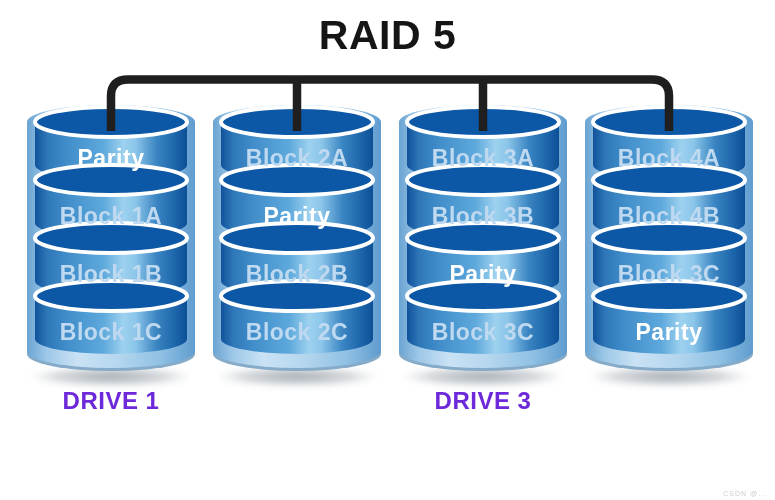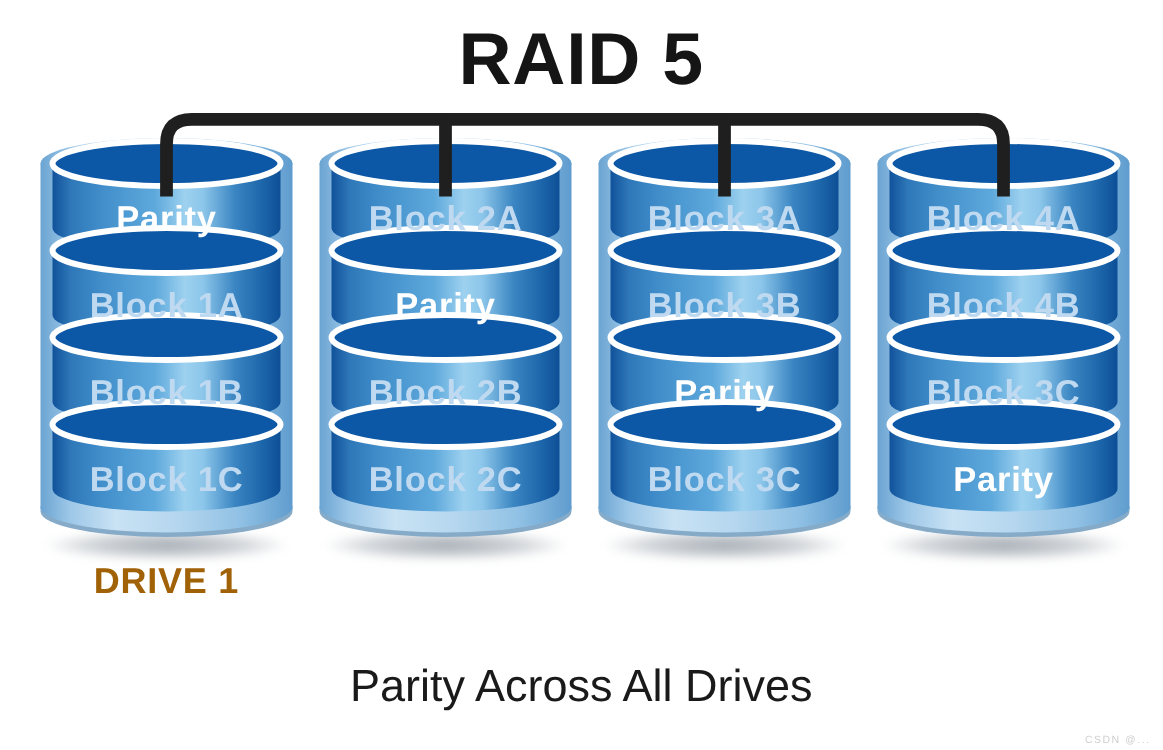--- a/index.html
+++ b/index.html
@@ -2,41 +2,41 @@
 <html><head>
 <meta charset="utf-8">
 <style>
   html,body{margin:0;padding:0;background:#ffffff;}
   #stage{
     position:relative;width:775px;height:500px;background:#ffffff;
     font-family:"Liberation Sans",sans-serif;overflow:hidden;
   }
   .title{
     position:absolute;top:12px;left:0;width:775px;text-align:center;
-    font-size:49px;font-weight:bold;color:#151515;letter-spacing:.5px;
+    font-size:41px;font-weight:bold;color:#151515;letter-spacing:.5px;
   }
   .connector{position:absolute;top:0;left:0;pointer-events:none;z-index:5;}
   .drives-row{
-    position:absolute;top:90px;left:24px;display:flex;gap:12px;z-index:2;
+    position:absolute;top:103px;left:24px;display:flex;gap:12px;z-index:2;
   }
   .drive{position:relative;width:174px;}
   .drive svg.cyl{display:block;position:relative;z-index:1;}
   .drive .shadow{
     position:absolute;top:260px;left:-18px;right:-18px;height:30px;z-index:0;
     background:radial-gradient(ellipse 50% 45% at 50% 45%,
       rgba(90,104,118,.55) 0%,rgba(110,122,134,.30) 50%,rgba(140,150,160,0) 78%);
     filter:blur(3px);
   }
   .seg-label{
     font-family:"Liberation Sans",sans-serif;font-weight:bold;font-size:23px;
     text-anchor:middle;letter-spacing:.5px;
   }
   .drive-label{
     position:relative;z-index:1;margin-top:12px;text-align:center;
-    font-size:24px;font-weight:bold;color:#a16207;letter-spacing:.5px;
+    font-size:24px;font-weight:bold;color:#6d28d9;letter-spacing:.5px;
   }
   .caption{
     position:absolute;top:441px;left:0;width:775px;text-align:center;
     font-size:30px;font-weight:normal;color:#1a1a1a;
   }
   .watermark{
     position:absolute;right:8px;bottom:3px;font-size:7px;color:#cfcfcf;
     letter-spacing:1px;z-index:6;
   }
 </style>
@@ -128,20 +128,21 @@
         <path d="M11 193 L11 236 A76 15 0 0 0 163 236 L163 193 Z" fill="url(#gradBody)"></path>
         <ellipse cx="87" cy="19" rx="76" ry="15" fill="#0c58a6" stroke="#ffffff" stroke-width="4"></ellipse>
         <ellipse cx="87" cy="77" rx="76" ry="15" fill="#0c58a6" stroke="#ffffff" stroke-width="4"></ellipse>
         <ellipse cx="87" cy="135" rx="76" ry="15" fill="#0c58a6" stroke="#ffffff" stroke-width="4"></ellipse>
         <ellipse cx="87" cy="193" rx="76" ry="15" fill="#0c58a6" stroke="#ffffff" stroke-width="4"></ellipse>
         <text class="seg-label" x="87" y="63" fill="#bfdaf0">Block 3A</text>
         <text class="seg-label" x="87" y="121" fill="#bfdaf0">Block 3B</text>
         <text class="seg-label" x="87" y="179" fill="#ffffff">Parity</text>
         <text class="seg-label" x="87" y="237" fill="#bfdaf0">Block 3C</text>
       </svg>
+      <div class="drive-label">DRIVE 3</div>
     </div>
 
     <div class="drive">
       <div class="shadow"></div>
       <svg class="cyl" width="174" height="272" viewBox="0 0 174 272">
         <ellipse cx="87" cy="19" rx="84" ry="17" fill="url(#gradOuter)"></ellipse>
         <rect x="3" y="19" width="168" height="231" fill="url(#gradOuter)"></rect>
         <ellipse cx="87" cy="251" rx="84" ry="17" fill="#86abc8"></ellipse>
         <ellipse cx="87" cy="248" rx="84" ry="17" fill="url(#gradOuter)"></ellipse>
         <path d="M11 19 L11 62 A76 15 0 0 0 163 62 L163 19 Z" fill="url(#gradBody)"></path>
@@ -160,17 +161,16 @@
     </div>
 
   </div>
 
   <svg class="connector" width="775" height="140" viewBox="0 0 775 140">
     <path d="M111 131 L111 96 Q111 79.5 128 79.5 L652 79.5 Q669 79.5 669 96 L669 131" fill="none" stroke="#1f1f1f" stroke-width="8.5" stroke-linejoin="round"></path>
     <path d="M297 79.5 L297 131" fill="none" stroke="#1f1f1f" stroke-width="8.5"></path>
     <path d="M483 79.5 L483 131" fill="none" stroke="#1f1f1f" stroke-width="8.5"></path>
   </svg>
 
-  <div class="caption">Parity Across All Drives</div>
 
   <div class="watermark">CSDN @...</div>
 
 </div>
 
 </body></html>

